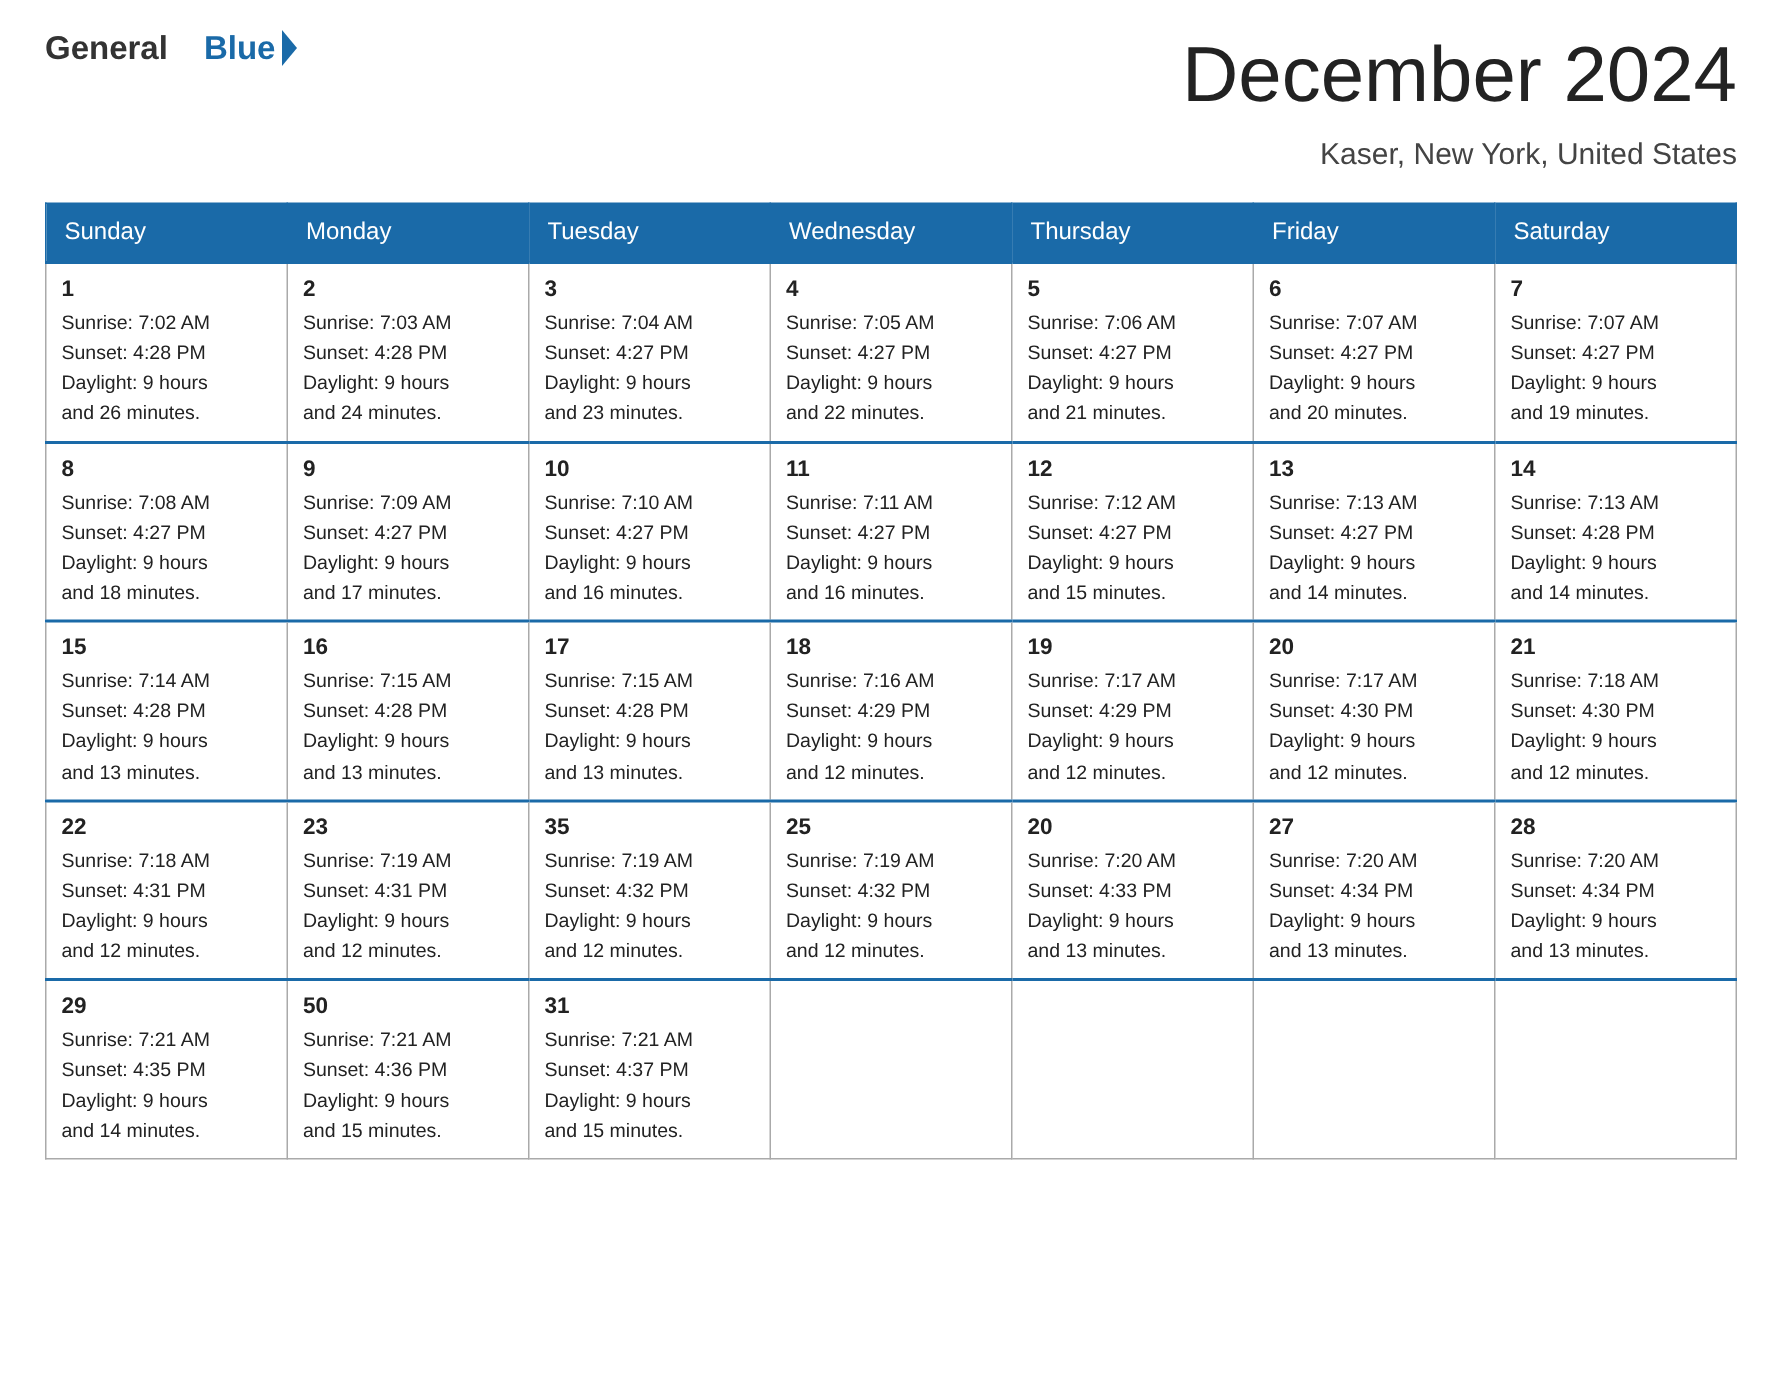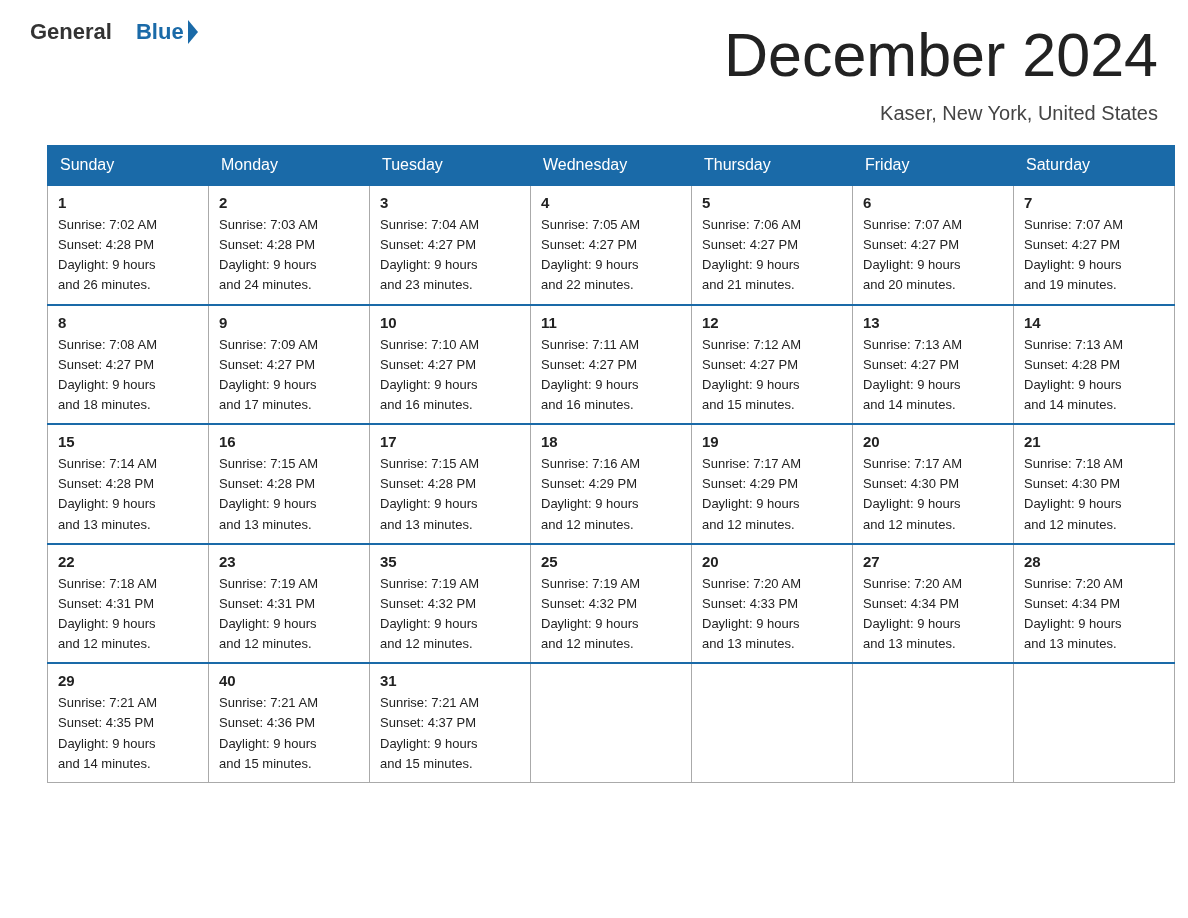--- a/index.html
+++ b/index.html
@@ -39,34 +39,33 @@
       border-left: 10px solid #1a6aa8;
       border-top: 12px solid transparent;
       border-bottom: 12px solid transparent;
       margin-left: 4px;
       vertical-align: middle;
     }
     .title-area {
       text-align: right;
     }
     .month-title {
-      font-size: 61px;
+      font-size: 52px;
       font-weight: normal;
       color: #222;
     }
     .location-title {
       font-size: 20px;
       color: #444;
       margin-top: 12px;
     }
     .calendar-table {
       width: 100%;
       border-collapse: collapse;
       border: 1px solid #888;
-      margin-left: 17px;
     }
     .calendar-table th {
       background-color: #1a6aa8;
       color: #fff;
       font-size: 16px;
       font-weight: normal;
       padding: 10px 12px;
       text-align: left;
       border: 1px solid #1a6aa8;
     }
@@ -242,21 +241,21 @@
           <span class="day-number">28</span>
           <div class="day-info">Sunrise: 7:20 AM<br>Sunset: 4:34 PM<br>Daylight: 9 hours<br>and 13 minutes.</div>
         </td>
       </tr>
       <tr>
         <td>
           <span class="day-number">29</span>
           <div class="day-info">Sunrise: 7:21 AM<br>Sunset: 4:35 PM<br>Daylight: 9 hours<br>and 14 minutes.</div>
         </td>
         <td>
-          <span class="day-number">40</span>
+          <span class="day-number">50</span>
           <div class="day-info">Sunrise: 7:21 AM<br>Sunset: 4:36 PM<br>Daylight: 9 hours<br>and 15 minutes.</div>
         </td>
         <td>
           <span class="day-number">31</span>
           <div class="day-info">Sunrise: 7:21 AM<br>Sunset: 4:37 PM<br>Daylight: 9 hours<br>and 15 minutes.</div>
         </td>
         <td class="empty-cell"></td>
         <td class="empty-cell"></td>
         <td class="empty-cell"></td>
         <td class="empty-cell"></td>

